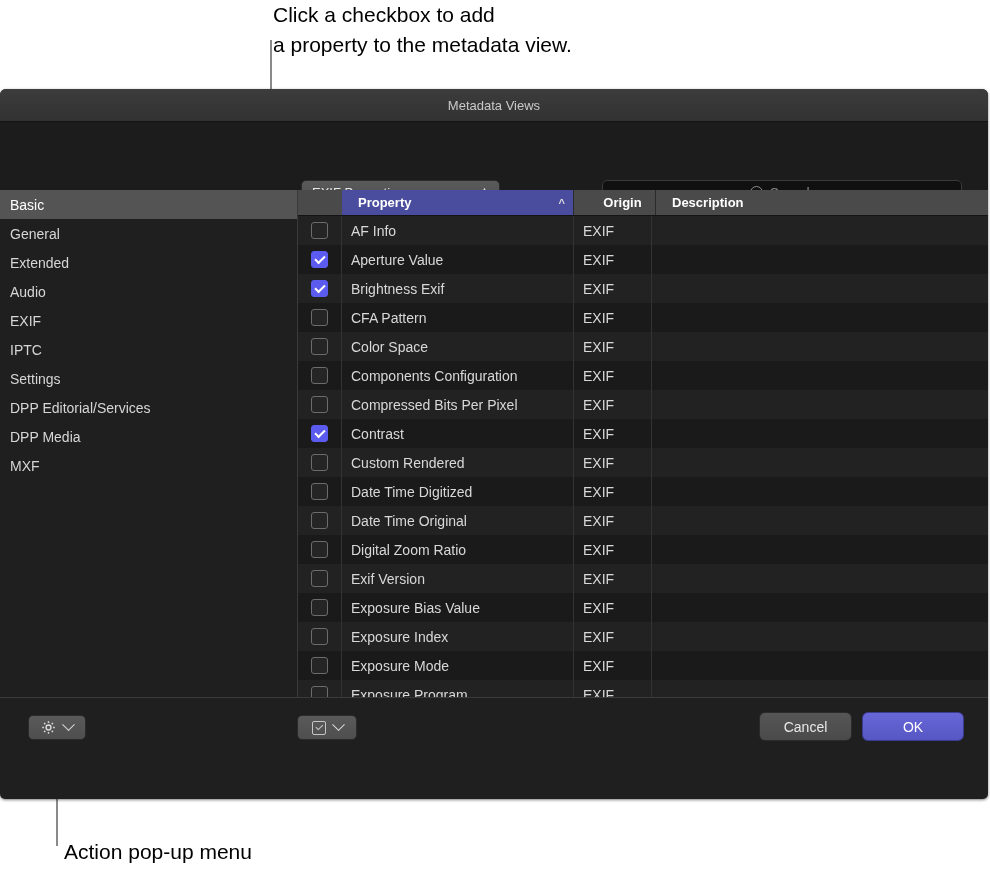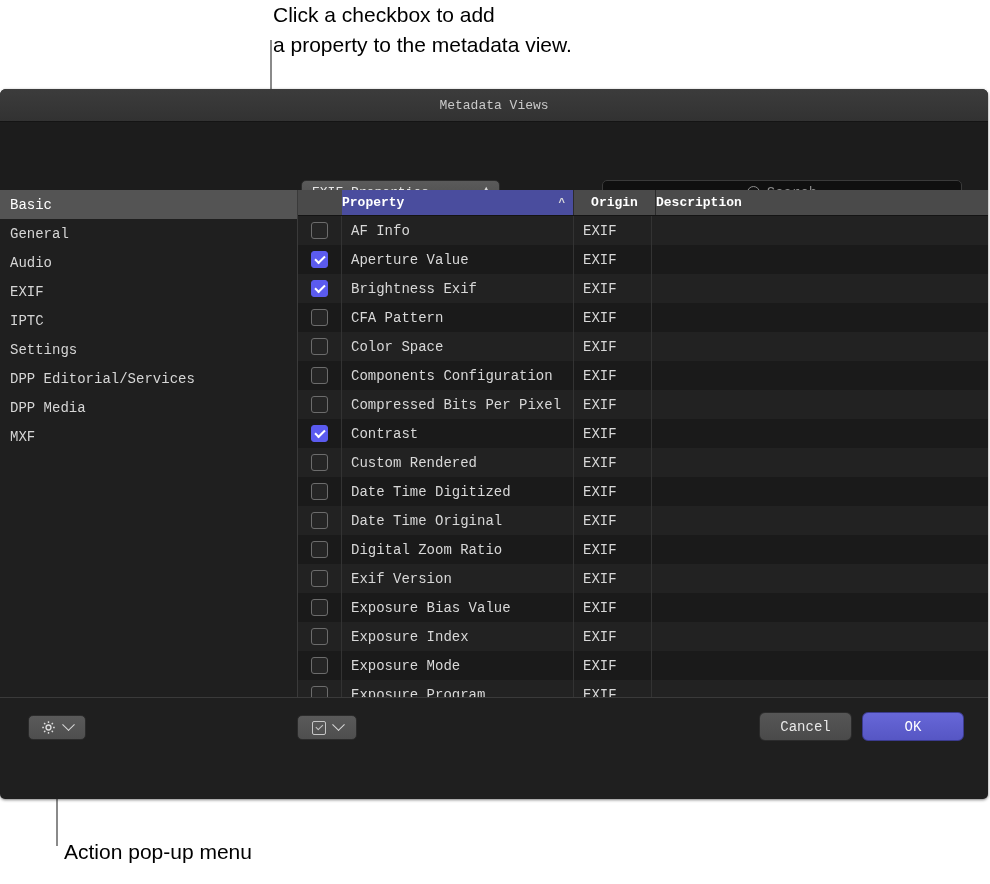--- a/index.html
+++ b/index.html
@@ -35,21 +35,20 @@
   #dialog {
     position: absolute;
     left: 0px;
     top: 89px;
     width: 988px;
     height: 710px;
     background: #1f1f1f;
     border-radius: 6px 6px 5px 5px;
     box-shadow: 0 1px 3px rgba(0,0,0,0.5);
     overflow: hidden;
-    font-family: Liberation Mono, monospace;
   }
 
   #titlebar {
     height: 32px;
     background: linear-gradient(to bottom, #3c3c3c, #323232);
     border-bottom: 1px solid #141414;
     display: flex;
     align-items: center;
     justify-content: center;
   }
@@ -178,21 +177,21 @@
     background: #4a4a4a;
     border-bottom: 1px solid #141414;
     font-size: 13px;
     color: #ffffff;
     font-weight: bold;
   }
   .th {
     display: flex;
     align-items: center;
     box-sizing: border-box;
-    padding-left: 0;
+    padding-left: 16px;
     border-right: 1px solid #2b2b2b;
     position: relative;
   }
   .th.check-col { width: 44px; border-right: none; padding: 0; }
   .th.prop-col {
     width: 232px;
     background: #4a4d9e;
     border-right: 1px solid #2b2b2b;
   }
   .th.origin-col { width: 82px; justify-content: center; }
@@ -375,20 +374,23 @@
   </div>
 
   <div id="content">
 
     <div id="sidebar">
         <div class="side-item selected">
           <span>Basic</span>
         </div>
         <div class="side-item">
           <span>General</span>
+        </div>
+        <div class="side-item">
+          <span>Extended</span>
         </div>
         <div class="side-item">
           <span>Audio</span>
         </div>
         <div class="side-item">
           <span>EXIF</span>
         </div>
         <div class="side-item">
           <span>IPTC</span>
         </div>

